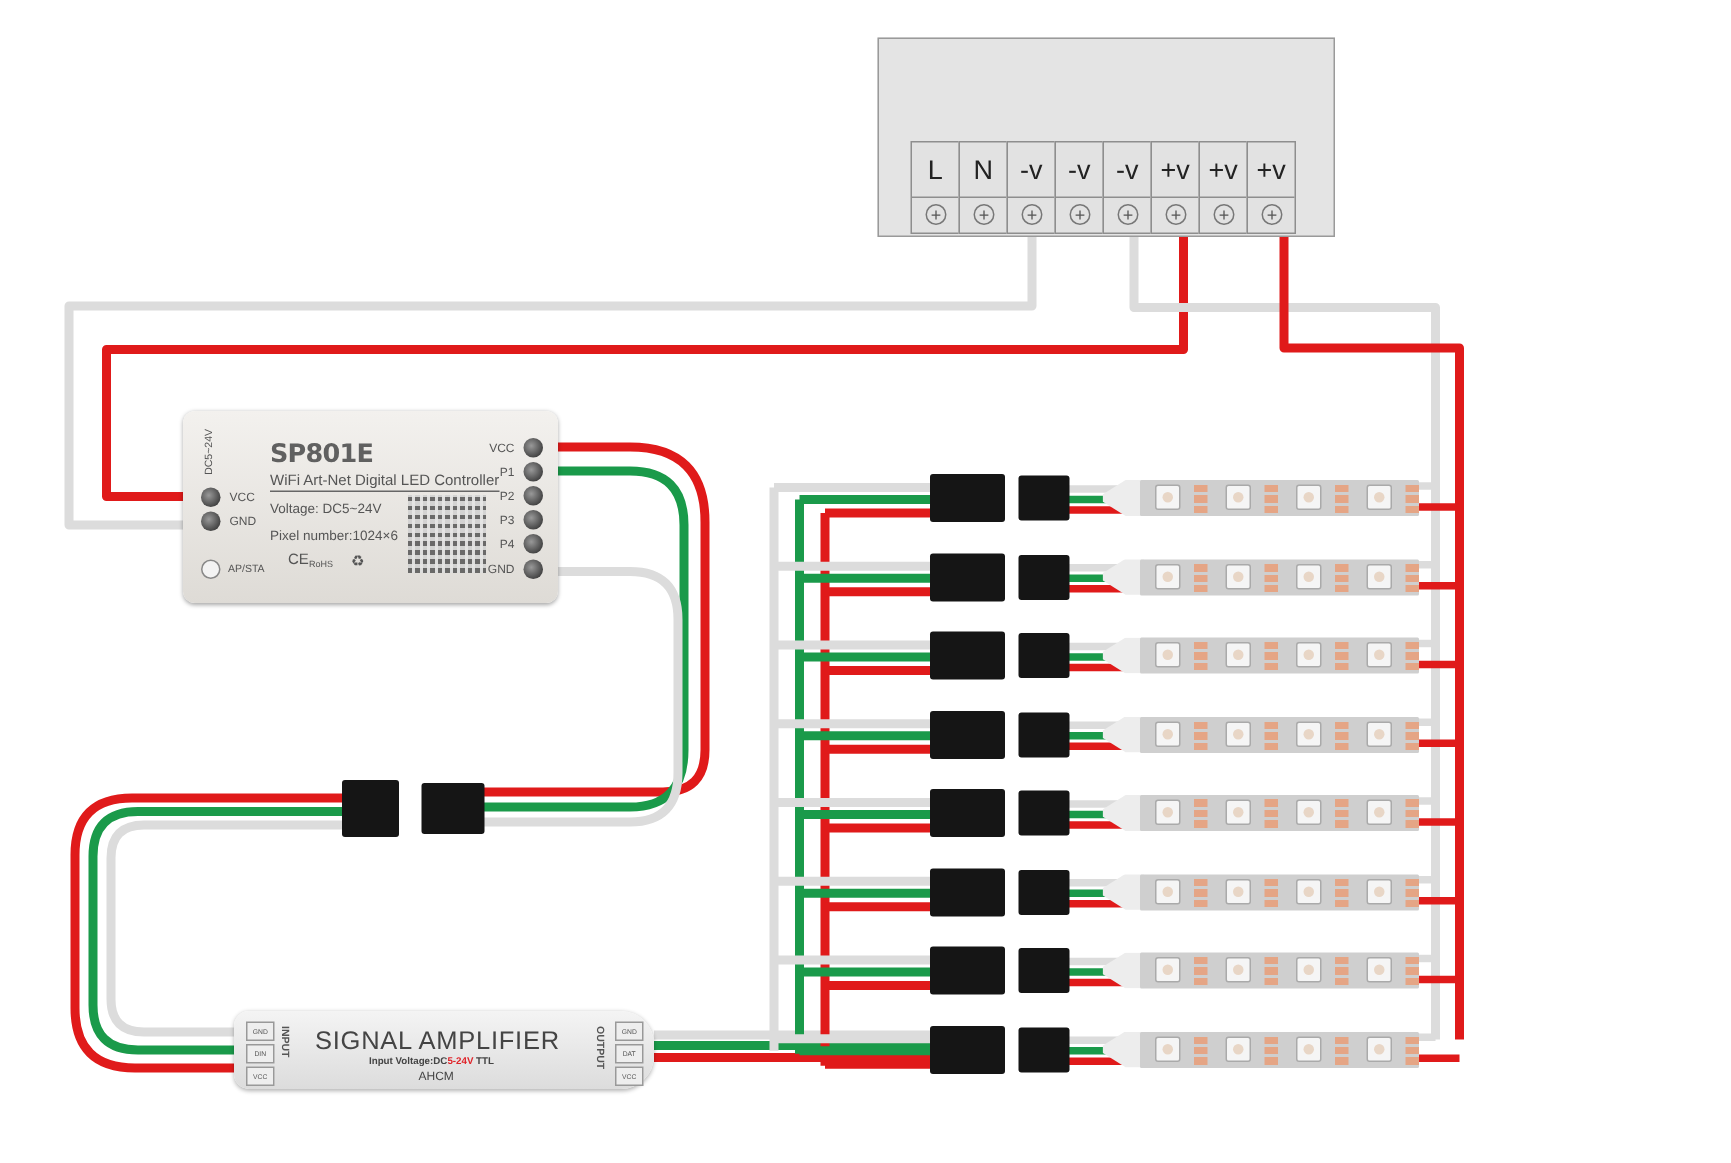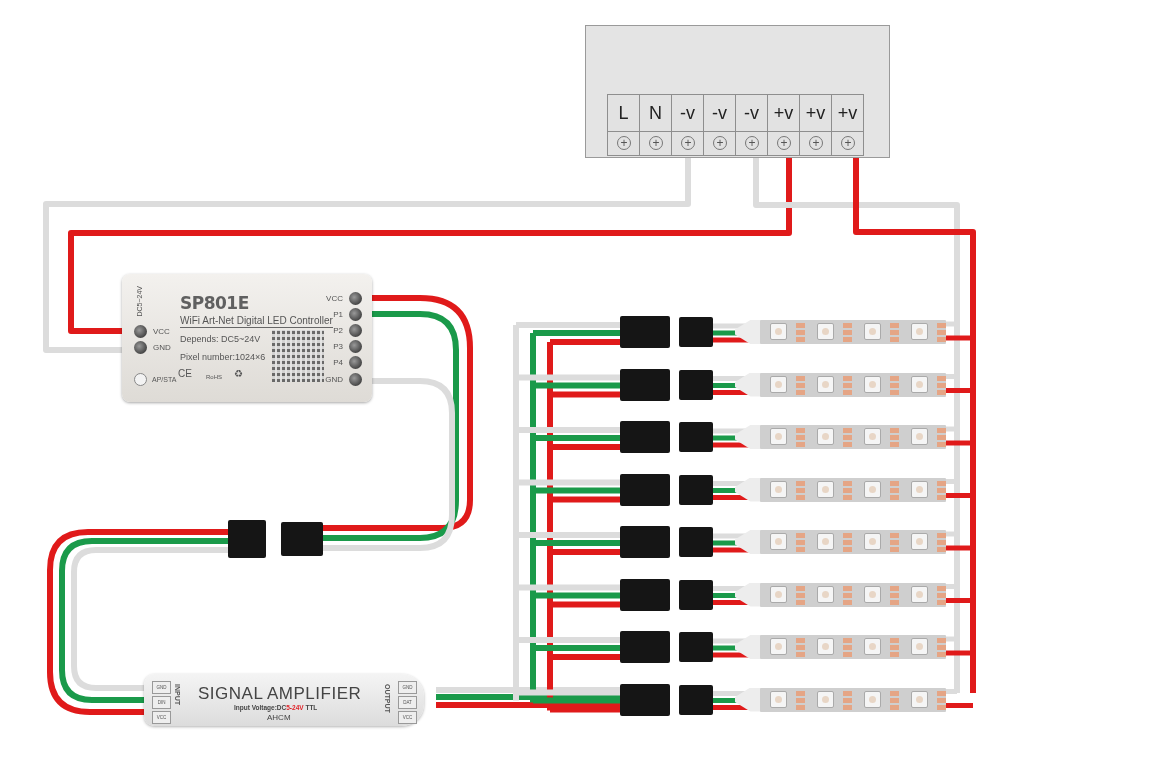--- a/index.html
+++ b/index.html
@@ -19,21 +19,21 @@
   .ctrl-pix{position:absolute;left:58px;top:78px;font-size:9px;color:#555;}
   .ctrl-dc{position:absolute;left:14px;top:12px;font-size:7px;color:#555;writing-mode:vertical-rl;transform:rotate(180deg);}
   .pin-l{position:absolute;left:12px;font-size:8px;color:#555;display:flex;align-items:center;gap:6px;}
   .screw-dot{width:13px;height:13px;border-radius:50%;background:radial-gradient(circle at 40% 40%,#999,#222);display:inline-block;}
   .pin-r{position:absolute;right:10px;font-size:8px;color:#555;display:flex;align-items:center;gap:6px;}
   .apsta{position:absolute;left:12px;top:99px;font-size:7px;color:#555;display:flex;align-items:center;gap:5px;}
   .apsta .btn{width:11px;height:11px;border-radius:50%;border:1px solid #888;background:#f3f3f3;display:inline-block;}
   .qr{position:absolute;left:150px;top:56px;width:52px;height:52px;background:repeating-linear-gradient(90deg,#555 0 3px,#ddd 3px 5px),#555;opacity:0.85;}
   .qr:after{content:"";position:absolute;inset:0;background:repeating-linear-gradient(0deg,transparent 0 3px,rgba(230,230,230,0.85) 3px 6px);}
   .cert{position:absolute;top:94px;font-size:10px;color:#555;}
-  .amp{position:absolute;left:144px;top:674px;width:280px;height:52px;background:linear-gradient(#f4f4f4,#dcdcdc);border-radius:10px 22px 22px 10px;box-shadow:0 1px 3px rgba(0,0,0,0.3);}
+  .amp{position:absolute;left:156px;top:674px;width:280px;height:52px;background:linear-gradient(#f4f4f4,#dcdcdc);border-radius:10px 22px 22px 10px;box-shadow:0 1px 3px rgba(0,0,0,0.3);}
   .amp-title{position:absolute;left:54px;top:10px;font-size:17px;color:#444;letter-spacing:0.5px;}
   .amp-sub{position:absolute;left:90px;top:30px;font-size:6.5px;color:#444;font-weight:bold;}
   .amp-sub .red{color:#e0242a;}
   .amp-model{position:absolute;left:123px;top:39px;font-size:8px;color:#444;font-weight:normal;}
   .amp-pins{position:absolute;top:7px;display:flex;flex-direction:column;gap:2px;}
   .amp-pins span{display:block;width:17px;height:11px;border:1px solid #999;font-size:4.5px;line-height:11px;text-align:center;color:#555;background:#eee;}
   .amp-vlabel{position:absolute;top:10px;font-size:7px;font-weight:bold;color:#555;writing-mode:vertical-rl;}
   .conn{position:absolute;background:#151515;border-radius:2px;}
   .strip{position:absolute;width:186px;height:24px;background:#cfcfcf;border-radius:1px;}
   .led{position:absolute;top:3px;width:17px;height:17px;background:#f5f5f5;border:1px solid #aaa;box-sizing:border-box;border-radius:2px;}
@@ -172,36 +172,36 @@
         <span class="lbl">+v</span>
         <span class="screw">+</span>
       </div>
   </div>
 </div>
 
 <div class="ctrl">
   <div class="ctrl-dc">DC5~24V</div>
   <div class="ctrl-name">SP801E</div>
   <div class="ctrl-desc">WiFi Art-Net Digital LED Controller</div>
-  <div class="ctrl-volt">Depends: DC5~24V</div>
+  <div class="ctrl-volt">Voltage: DC5~24V</div>
   <div class="ctrl-pix">Pixel number:1024×6</div>
   <div class="pin-l" style="top:51px;">
       <span class="screw-dot"></span>
       <span>VCC</span>
     </div>
   <div class="pin-l" style="top:67px;">
       <span class="screw-dot"></span>
       <span>GND</span>
     </div>
   <div class="apsta">
       <span class="btn"></span>
       <span>AP/STA</span>
     </div>
   <div class="qr"></div>
-  <span class="cert" style="left:56px;">CE</span>
+  <span class="cert" style="left:70px;">CE</span>
   <span class="cert" style="left:84px;font-size:6px;top:100px;">RoHS</span>
   <span class="cert" style="left:112px;">♻</span>
   <div class="pin-r" style="top:18px;">
       <span>VCC</span>
       <span class="screw-dot"></span>
     </div>
   <div class="pin-r" style="top:34px;">
       <span>P1</span>
       <span class="screw-dot"></span>
     </div>

